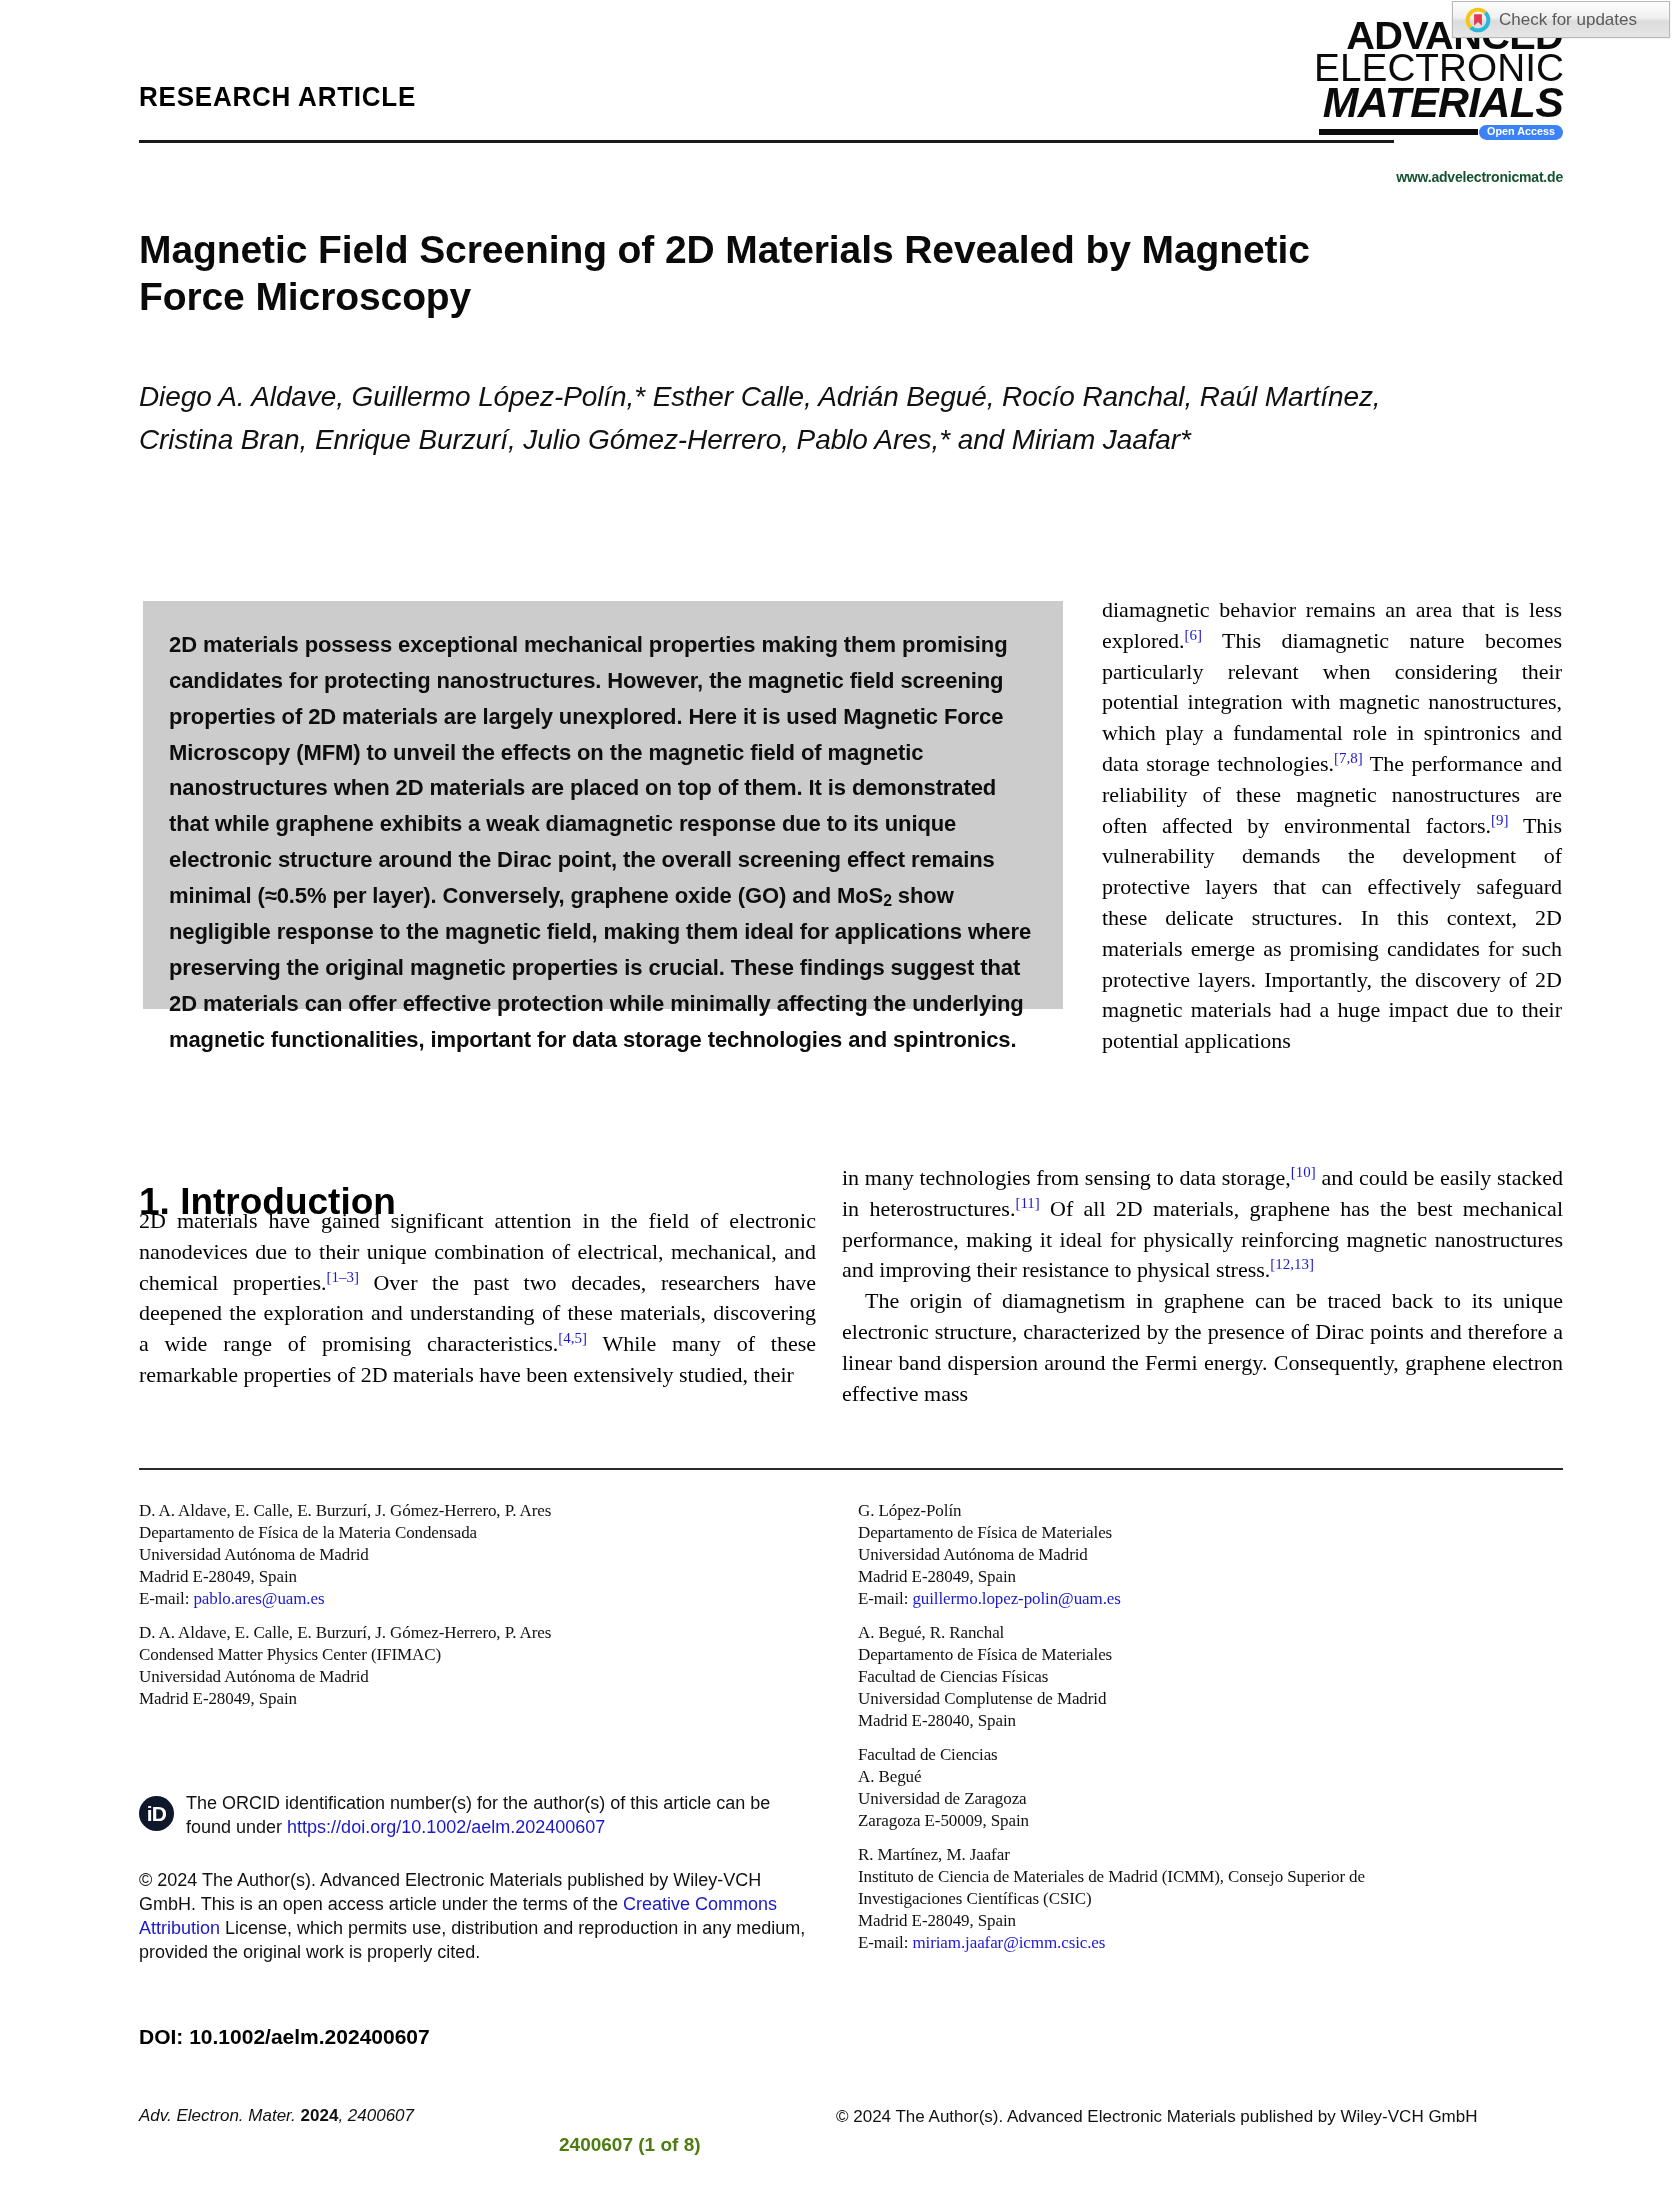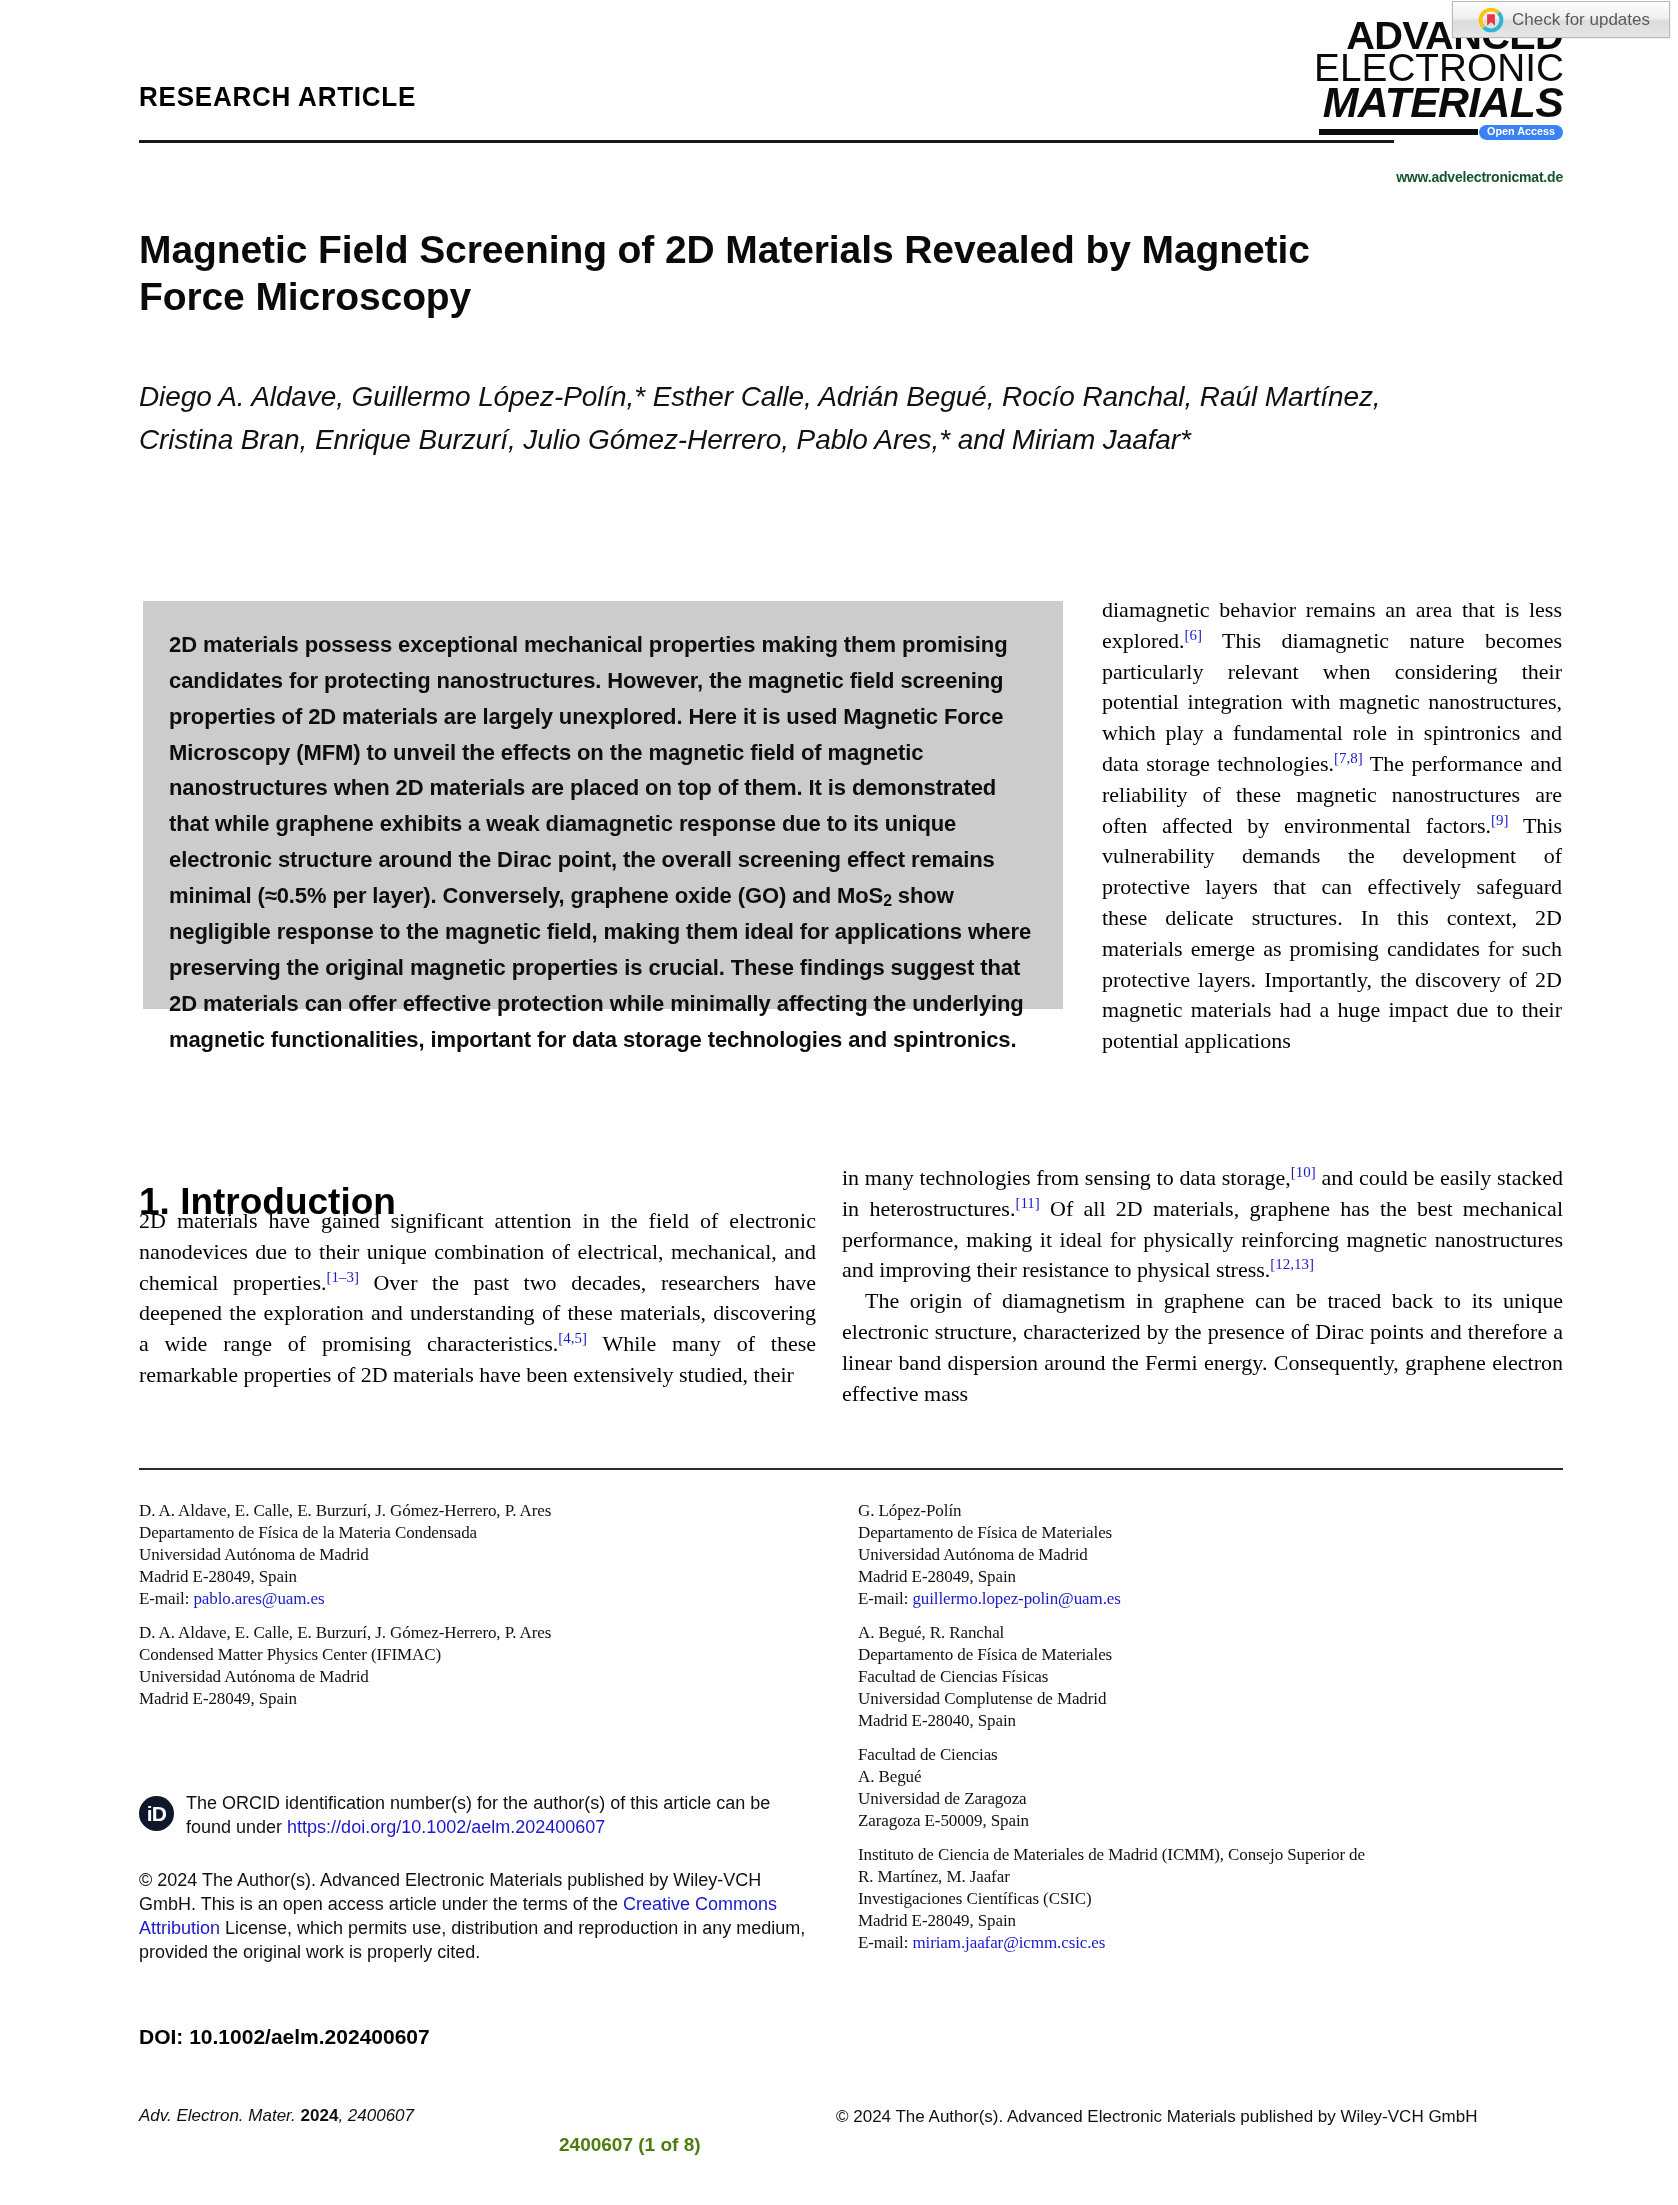--- a/index.html
+++ b/index.html
@@ -93,21 +93,21 @@
   }
 
   
   .updates-badge {
     position: absolute;
     left: 1452px; top: 1.4px;
     width: 218px; height: 37px;
     background: linear-gradient(180deg,#fdfdfd 0%, #f0f0f0 45%, #dcdcdc 55%, #e6e6e6 100%);
     border: 0.7px solid #b8b8b8;
     display: flex; align-items: center;
-    padding-left: 25px;
+    padding-left: 12px;
     box-shadow: 0 0.7px 1.4px rgba(0,0,0,0.18);
   }
   .updates-badge .cfu-icon { width: 26px; height: 26px; flex: 0 0 26px; }
   .updates-badge .cfu-text {
     font-family: "Liberation Sans", sans-serif;
     font-size: 17px; color: #5a5a5a;
     margin-left: 8px; white-space: nowrap;
   }
 
   
@@ -383,22 +383,22 @@
       <div>Universidad Complutense de Madrid</div>
       <div>Madrid E-28040, Spain</div>
     </div>
     <div class="affil-block">
       <div>Facultad de Ciencias</div>
       <div>A. Begué</div>
       <div>Universidad de Zaragoza</div>
       <div>Zaragoza E-50009, Spain</div>
     </div>
     <div class="affil-block">
+      <div>R. Martínez, M. Jaafar</div>
       <div>Instituto de Ciencia de Materiales de Madrid (ICMM), Consejo Superior de</div>
-      <div>R. Martínez, M. Jaafar</div>
       <div>Investigaciones Científicas (CSIC)</div>
       <div>Madrid E-28049, Spain</div>
       <div><span>E-mail: </span><span class="link">miriam.jaafar@icmm.csic.es</span></div>
     </div>
   </div>
 
   <div class="orcid-note">
     <span class="orcid-icon">iD</span>
     <span class="orcid-text"><span>The ORCID identification number(s) for the author(s) of this article can be found under </span><span class="link">https://doi.org/10.1002/aelm.202400607</span></span>
   </div>

